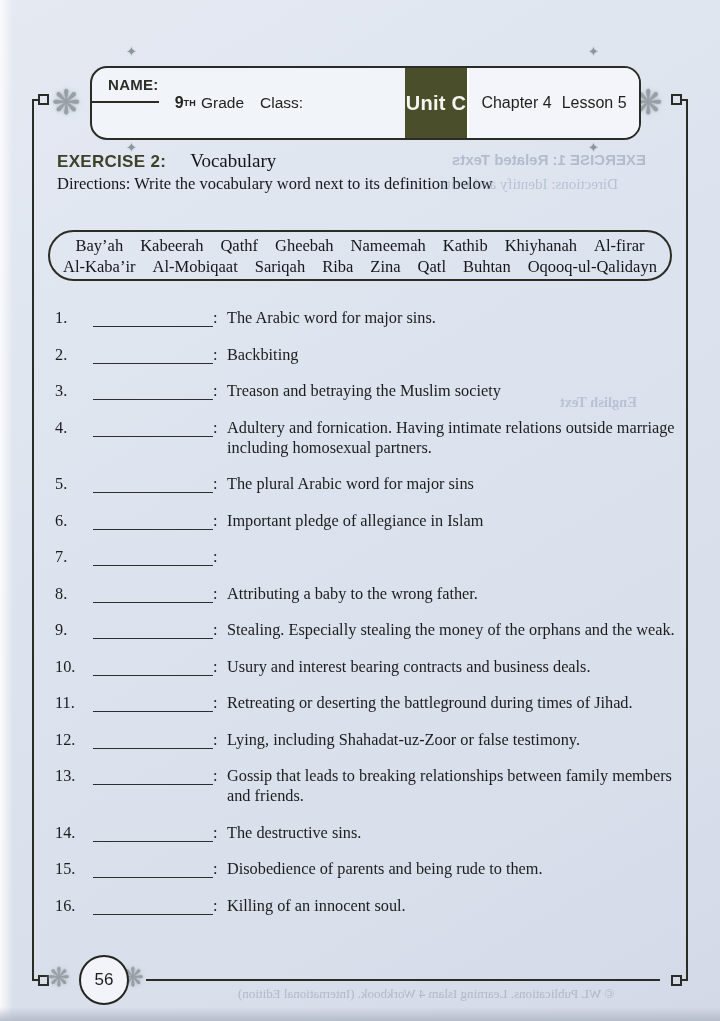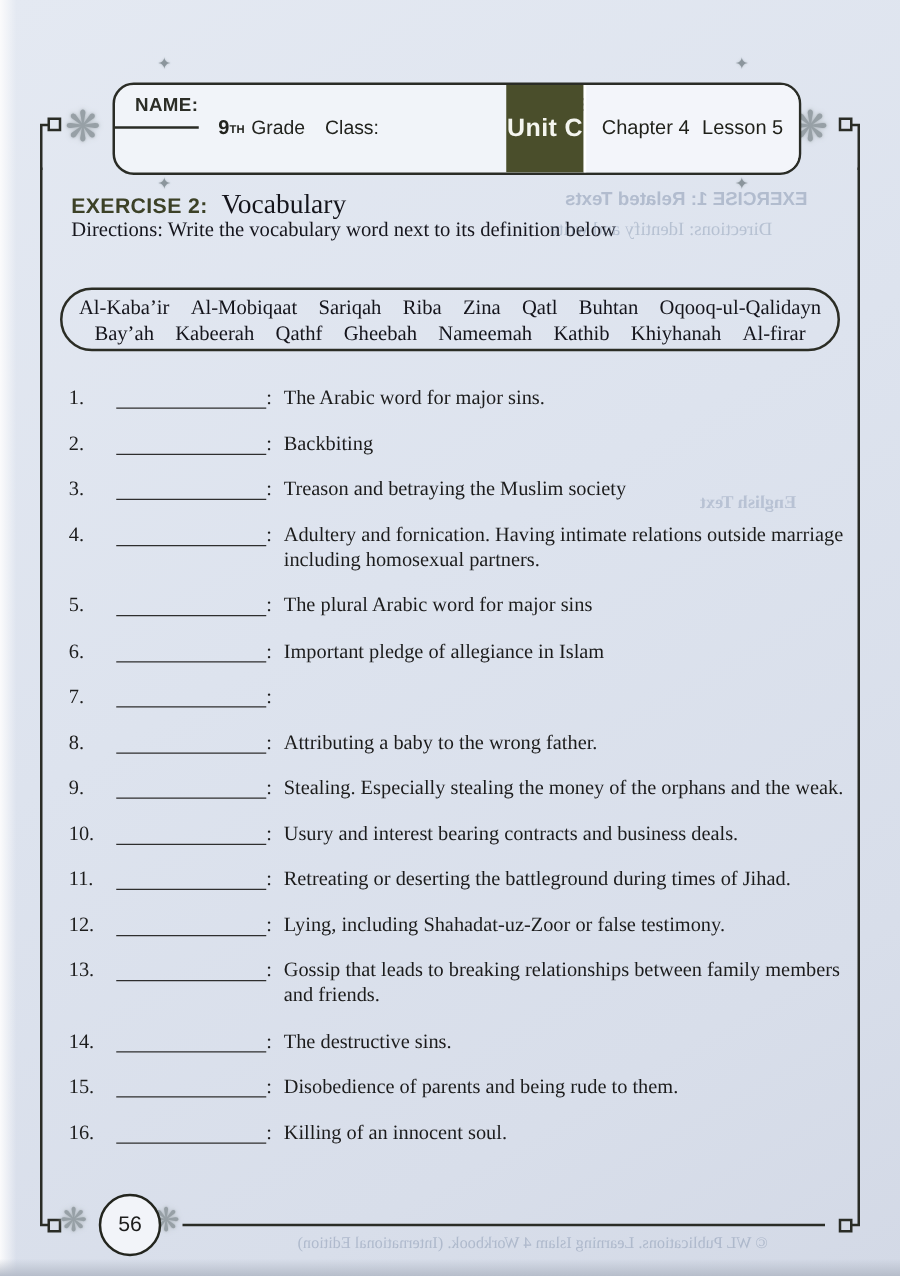--- a/index.html
+++ b/index.html
@@ -43,24 +43,24 @@
   .g-num{font-weight:bold;font-size:16px;}
   .g-sup{font-weight:bold;font-size:9px;vertical-align:super;letter-spacing:.2px;}
   .g-word{margin-left:5px;}
   .class-lbl{margin-left:16px;}
   .unit-badge{width:62px;background:var(--badge,#4a4e2b);color:#f4f5ef;font-weight:bold;
     font-size:20px;display:flex;align-items:center;justify-content:center;letter-spacing:.3px;}
   .chapter-cell{width:170px;display:flex;align-items:center;justify-content:center;
     gap:10px;font-size:16px;color:#1f2019;background:#f3f5fa;border-left:2px solid #fff;}
 
   
-  .ex-title{position:absolute;left:57px;top:150px;display:flex;align-items:baseline;gap:11px;}
+  .ex-title{position:absolute;left:57px;top:150px;display:flex;align-items:baseline;gap:24px;}
   .ex-title b{font-family:"Liberation Sans",sans-serif;font-weight:bold;font-size:17px;
     color:var(--title,#3c4127);letter-spacing:.3px;}
-  .ex-title span{font-size:22px;color:#14141b;}
+  .ex-title span{font-size:19px;color:#14141b;}
   .directions{position:absolute;left:57px;top:174px;font-size:16.5px;color:#16161d;}
 
   
   .word-bank{position:absolute;left:48px;top:230px;width:624px;height:51px;
     border:2px solid #2b2d25;border-radius:26px;display:flex;flex-direction:column;
     justify-content:center;gap:1px;padding-top:1px;box-sizing:border-box;}
   .wb-line{display:flex;justify-content:center;column-gap:17px;font-size:16.5px;color:#15151c;}
 
   
   .items{position:absolute;left:55px;top:308px;width:620px;}
@@ -146,40 +146,40 @@
     <span>Vocabulary</span>
   </div>
   <div class="directions">Directions: Write the vocabulary word next to its definition below</div>
 
   <span class="bleed bl-ex1">EXERCISE 1: Related Texts</span>
   <span class="bleed bl-dir1">Directions: Identify and write</span>
   <span class="bleed bl-eng">English Text</span>
   <span class="bleed bl-foot">© WL Publications. Learning Islam 4 Workbook. (International Edition)</span>
 
   <div class="word-bank">
+    <div class="wb-line" id="wb-line1">
+        <span>Bay’ah</span>
+        <span>Kabeerah</span>
+        <span>Qathf</span>
+        <span>Gheebah</span>
+        <span>Nameemah</span>
+        <span>Kathib</span>
+        <span>Khiyhanah</span>
+        <span>Al-firar</span>
+      </div>
     <div class="wb-line" id="wb-line2">
         <span>Al-Kaba’ir</span>
         <span>Al-Mobiqaat</span>
         <span>Sariqah</span>
         <span>Riba</span>
         <span>Zina</span>
         <span>Qatl</span>
         <span>Buhtan</span>
         <span>Oqooq-ul-Qalidayn</span>
       </div>
-    <div class="wb-line" id="wb-line1">
-        <span>Bay’ah</span>
-        <span>Kabeerah</span>
-        <span>Qathf</span>
-        <span>Gheebah</span>
-        <span>Nameemah</span>
-        <span>Kathib</span>
-        <span>Khiyhanah</span>
-        <span>Al-firar</span>
-      </div>
   </div>
 
   <div class="items" id="items">
     <div class="item">
       <span class="i-num">1.</span>
       <span class="i-blank"></span>
       <span class="i-colon">:</span>
       <span class="i-def">The Arabic word for major sins.</span>
     </div>
 

